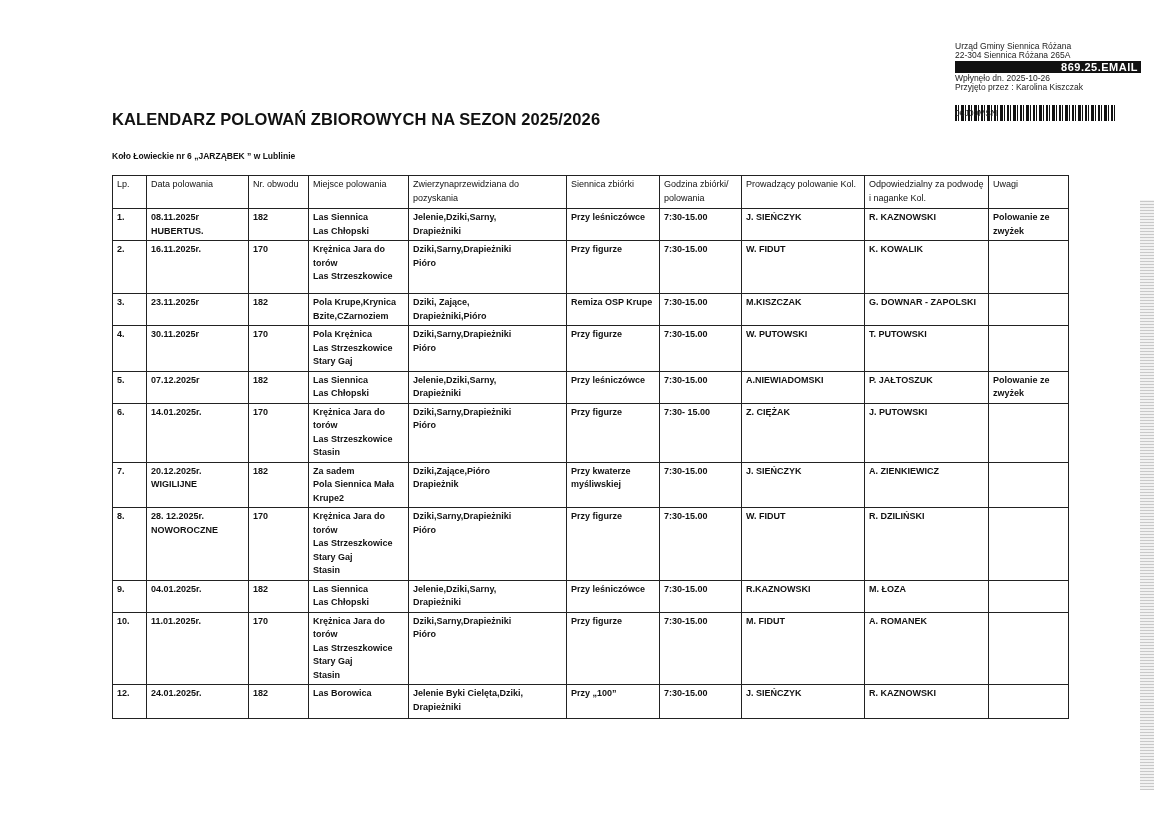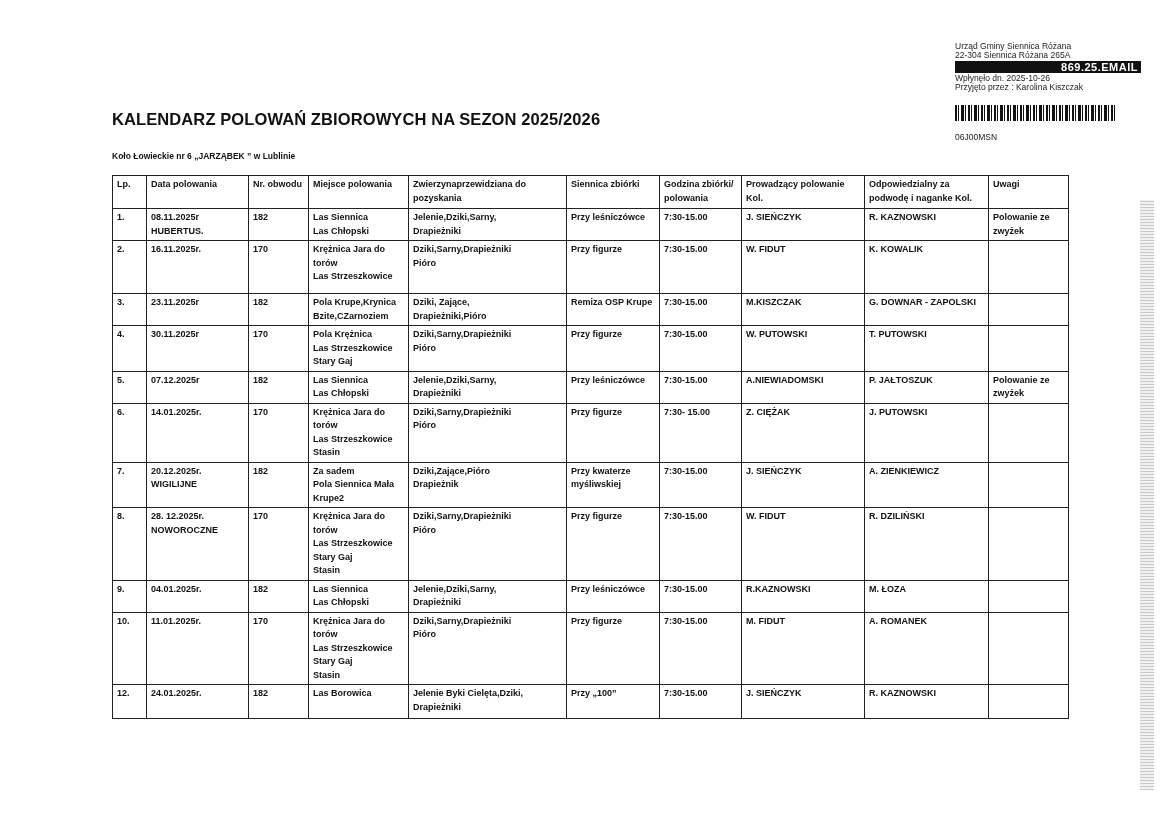--- a/index.html
+++ b/index.html
@@ -1,26 +1,26 @@
 <!DOCTYPE html>
 <html><head>
 <meta charset="utf-8">
 <style>
   html, body { margin:0; padding:0; }
   body { width:1169px; height:827px; background:#ffffff; position:relative; overflow:hidden; font-family:"Liberation Sans", sans-serif; color:#111; }
   .stamp { position:absolute; left:955px; top:42px; width:210px; font-family:"Liberation Sans", sans-serif; font-size:8.5px; line-height:9px; color:#222; }
   .stamp .reg { background:#111; color:#fff; font-weight:bold; font-size:11px; line-height:12px; padding:0 3px; width:180px; margin:1px 0; letter-spacing:0.5px;text-align:right; }
   .barcode { position:absolute; left:955px; top:105px; width:160px; height:16px;
     background:repeating-linear-gradient(90deg,#111 0 2px,#fff 2px 3px,#111 3px 4px,#fff 4px 6px,#111 6px 9px,#fff 9px 10px,#111 10px 11px,#fff 11px 13px); }
-  .bc-code { position:absolute; left:955px; top:132px; font-size:8.5px; color:#222; }
+  .bc-code { position:absolute; left:955px; top:108px; font-size:8.5px; color:#222; }
   .title { position:absolute; left:112px; top:110px; font-family:"Liberation Sans", sans-serif; font-weight:bold; font-size:16.5px; letter-spacing:0.1px; }
   .subtitle { position:absolute; left:112px; top:151px; font-weight:bold; font-size:8.5px; }
   table.cal { position:absolute; left:112px; top:175px; border-collapse:collapse; table-layout:fixed; width:956px; font-family:"Liberation Sans", sans-serif; font-weight:bold; font-size:9px; line-height:13.5px; }
   table.cal td, table.cal th { border:1.2px solid #222; vertical-align:top; padding:2px 4px; overflow:hidden; font-weight:bold; text-align:left; }
-  table.cal th { font-weight:bold; }
+  table.cal th { font-weight:normal; }
   .c { text-align:left; }
   .pre { white-space:pre-line; }
   .scanedge { position:absolute; left:1140px; top:200px; width:14px; height:590px; background:repeating-linear-gradient(0deg,#bbb 0 1px,#eee 1px 3px); opacity:0.8; }
 </style>
 </head>
 <body>
 
 <div class="stamp">
   <div>Urząd Gminy Siennica Różana</div>
   <div>22-304 Siennica Różana 265A</div>

